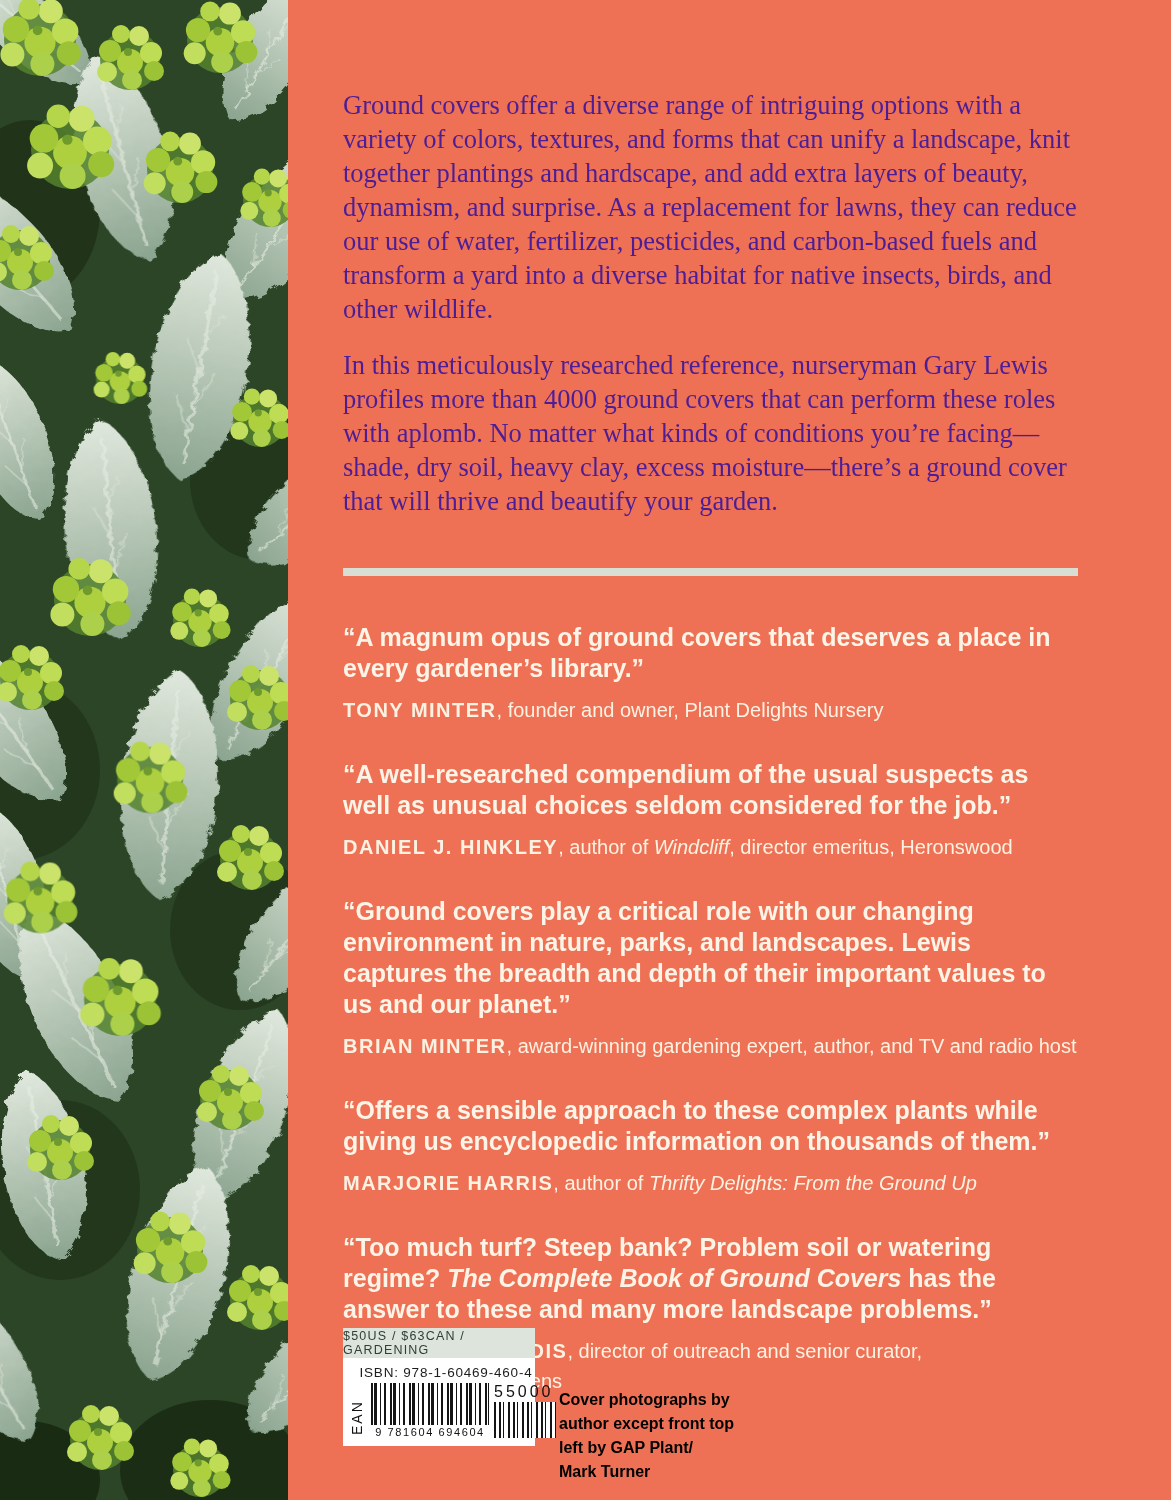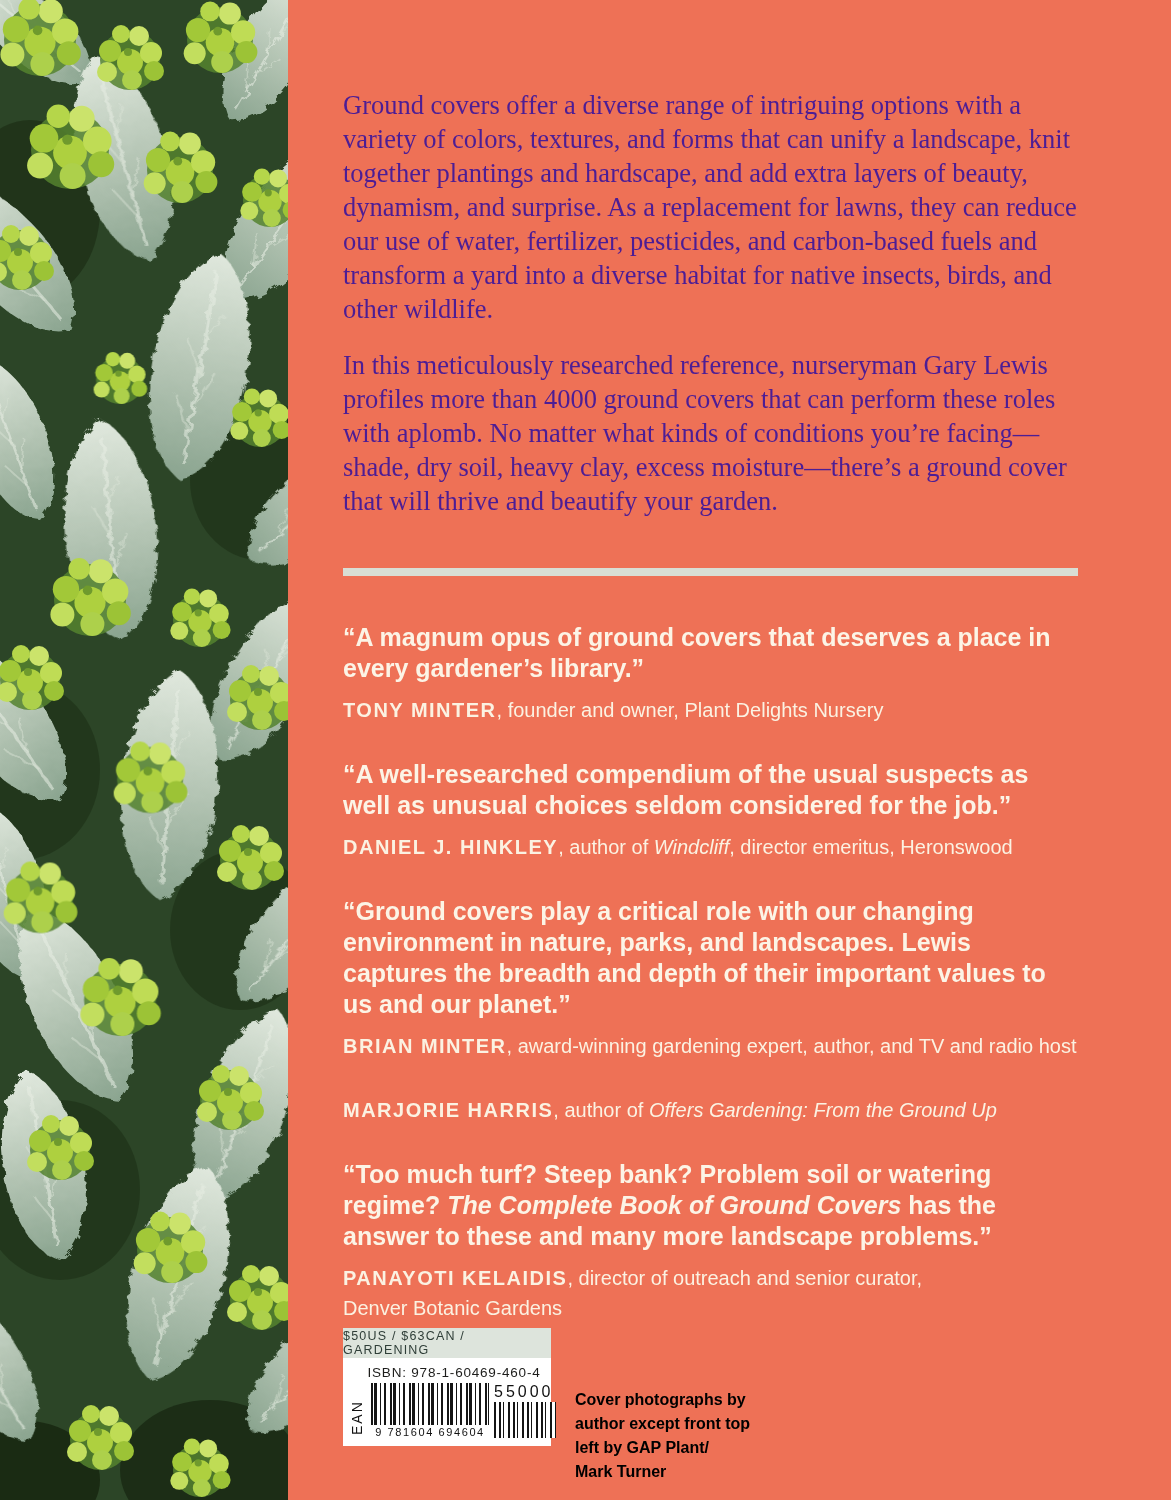--- a/index.html
+++ b/index.html
@@ -18,21 +18,21 @@
 
   .quote{margin:0 0 34px 0;}
   .q-text{font-size:25px;line-height:31px;font-weight:700;color:#fcf4e6;margin:0 0 11px 0;}
   .q-attr{font-size:20px;line-height:30px;color:#fbf2e2;margin:0;}
   .q-name{font-weight:700;letter-spacing:1.5px;}
   .it{font-style:italic;}
   .line2{display:block;}
 
   
   .bottom-row{position:absolute;left:55px;top:1328px;display:flex;align-items:flex-start;}
-  .barcode-label{width:208px;flex:none;}
+  .barcode-label{width:192px;flex:none;}
   .price-bar{height:30px;background:#dde4dc;color:#2f3e38;font-size:12.5px;letter-spacing:1.2px;
              display:flex;align-items:center;justify-content:center;font-weight:400;}
   .barcode-box{background:#ffffff;height:88px;padding-top:7px;box-sizing:border-box;}
   .isbn{font-size:13.5px;letter-spacing:0.8px;color:#1d1d1b;text-align:center;margin-left:14px;}
   .barcode-row{display:flex;align-items:flex-start;padding:3px 7px 0 6px;}
   .ean{writing-mode:vertical-rl;transform:rotate(180deg);font-size:14px;letter-spacing:2px;color:#111;
        height:52px;display:block;flex:none;}
   .main-bc{width:118px;flex:none;margin-left:6px;}
   .bars{height:42px;background:repeating-linear-gradient(90deg,#141414 0 2px,#fff 2px 3px,#141414 3px 6px,#fff 6px 9px,#141414 9px 10px,#fff 10px 13px,#141414 13px 15px,#fff 15px 19px);}
   .digits{font-size:11px;letter-spacing:1.6px;color:#111;text-align:center;margin-top:1px;white-space:nowrap;}
@@ -153,21 +153,22 @@
       <p class="q-text"><span>“A well-researched compendium of the usual suspects as well as unusual choices seldom considered for the job.”</span><span class="it"></span><span></span></p>
       <p class="q-attr"><span class="q-name">DANIEL J. HINKLEY</span><span>, author of </span><span class="it">Windcliff</span><span>, director emeritus, Heronswood</span><span class="line2"></span></p>
     </div>
 
     <div class="quote">
       <p class="q-text"><span>“Ground covers play a critical role with our changing environment in nature, parks, and landscapes. Lewis captures the breadth and depth of their important values to us and our planet.”</span><span class="it"></span><span></span></p>
       <p class="q-attr"><span class="q-name">BRIAN MINTER</span><span>, award-winning gardening expert, author, and TV and radio host</span><span class="it"></span><span></span><span class="line2"></span></p>
     </div>
 
     <div class="quote">
-      <p class="q-attr"><span class="q-name">MARJORIE HARRIS</span><span>, author of </span><span class="it">Offers Gardening: From the Ground Up</span><span></span><span class="line2"></span></p>
+      <p class="q-text"><span>“Offers a sensible approach to these complex plants while giving us encyclopedic information on thousands of them.”</span><span class="it"></span><span></span></p>
+      <p class="q-attr"><span class="q-name">MARJORIE HARRIS</span><span>, author of </span><span class="it">Thrifty Delights: From the Ground Up</span><span></span><span class="line2"></span></p>
     </div>
 
     <div class="quote">
       <p class="q-text"><span>“Too much turf? Steep bank? Problem soil or watering regime? </span><span class="it">The Complete Book of Ground Covers</span><span> has the answer to these and many more landscape problems.”</span></p>
       <p class="q-attr"><span class="q-name">PANAYOTI KELAIDIS</span><span>, director of outreach and senior curator,</span><span class="it"></span><span></span><span class="line2">Denver Botanic Gardens</span></p>
     </div>
 
     <div class="bottom-row">
       <div class="barcode-label">
         <div class="price-bar">$50US / $63CAN / GARDENING</div>

